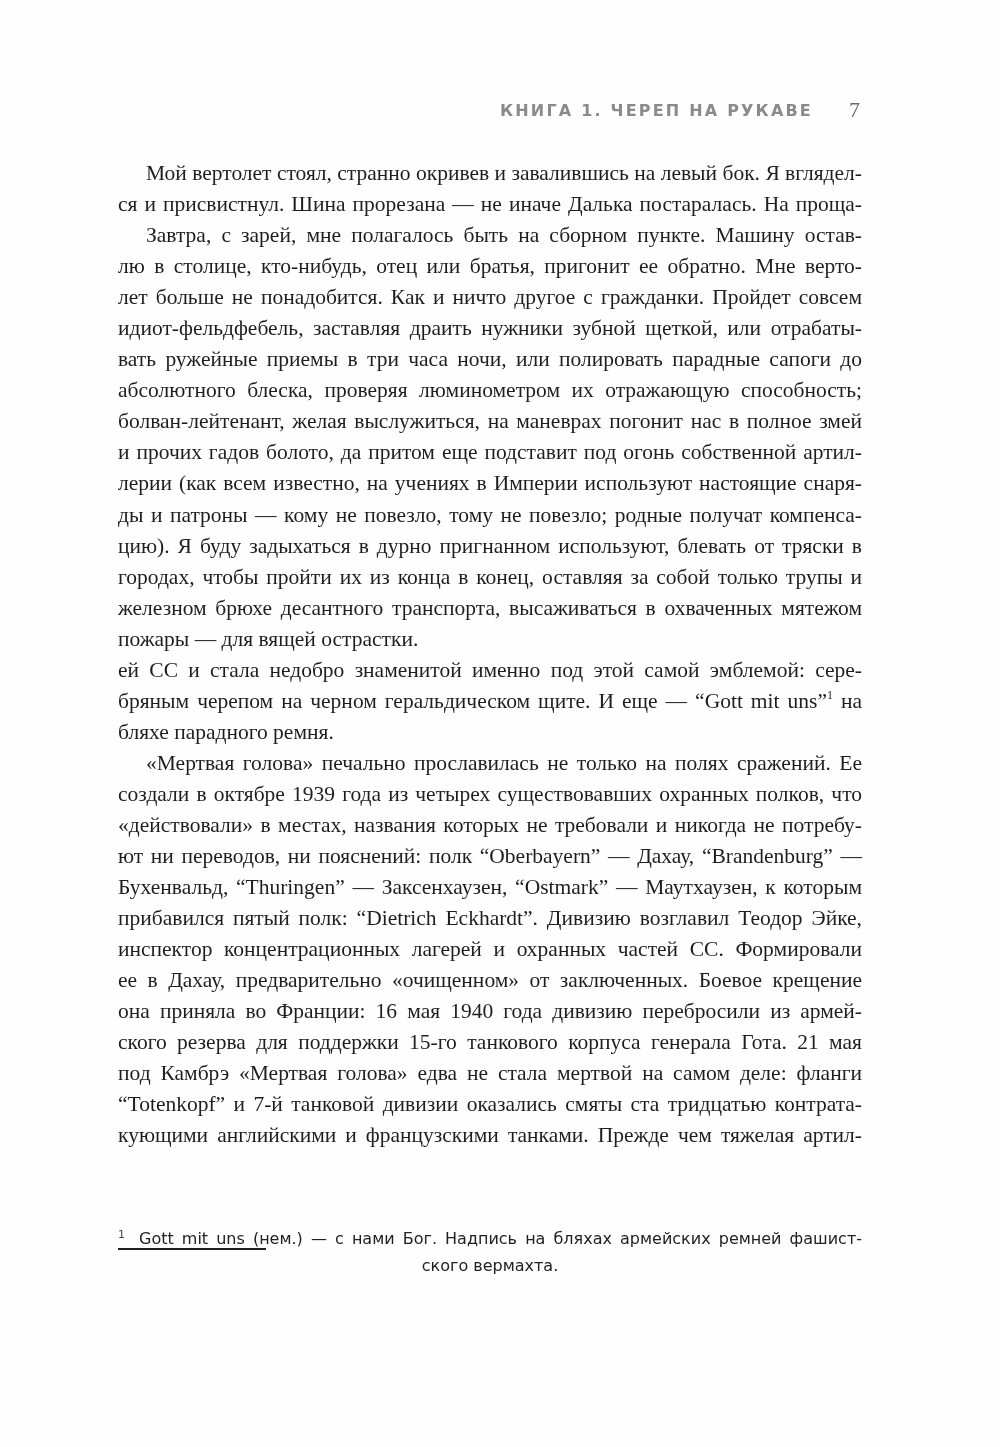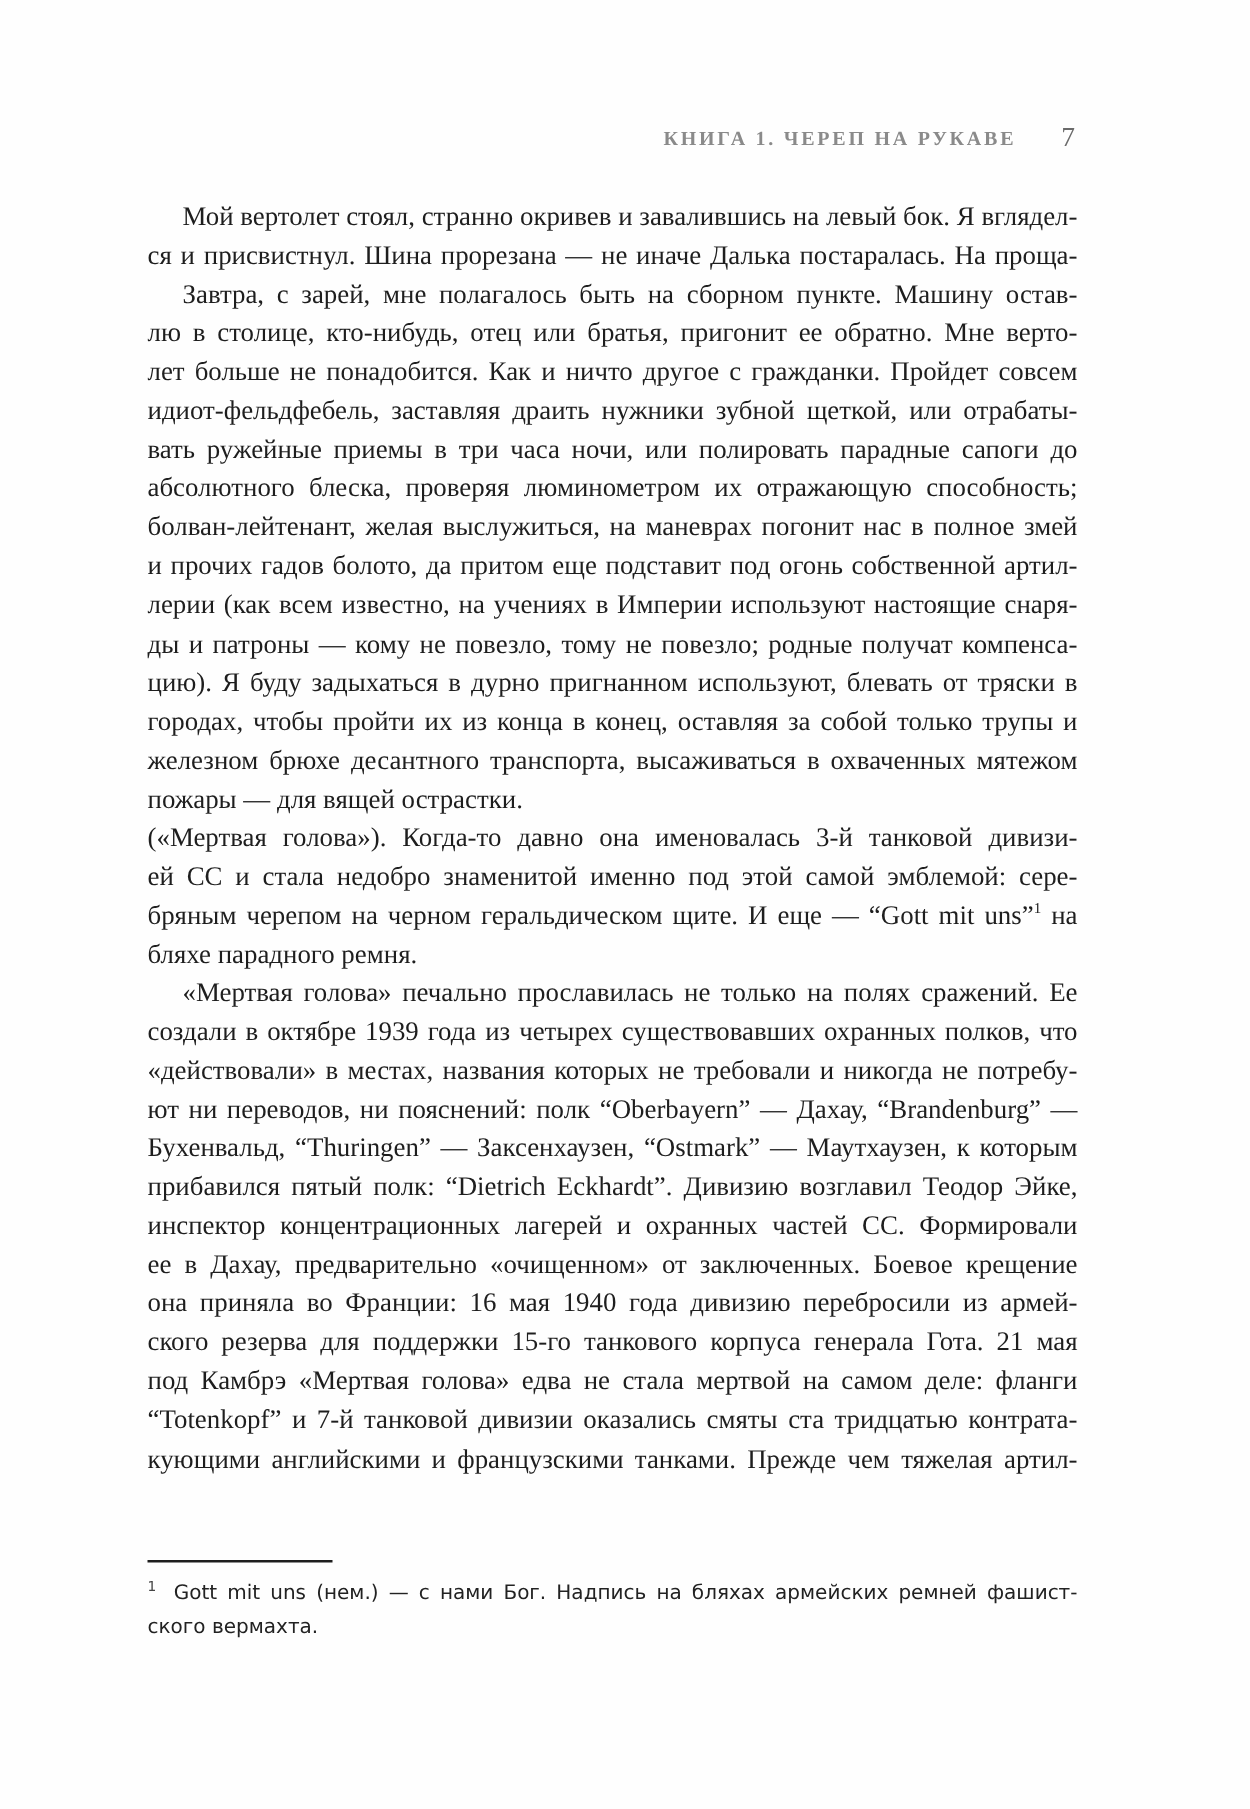--- a/index.html
+++ b/index.html
@@ -4,40 +4,40 @@
 <style>
   html, body { margin: 0; padding: 0; background: #ffffff; }
   body { width: 1000px; height: 1447px; position: relative; overflow: hidden; }
   .page { position: absolute; left: 0; top: 0; width: 1000px; height: 1447px; background: #fefefe; }
   .running-head {
     position: absolute; top: 96px; left: 460px; width: 400px;
     text-align: right; white-space: nowrap;
     font-family: "DejaVu Sans", sans-serif; font-weight: bold;
     font-size: 16px; letter-spacing: 2.2px; color: #8a8a8a;
   }
-  .running-head .title { margin-right: 36px; font-family: Liberation Serif, serif; }
+  .running-head .title { margin-right: 36px; }
   .running-head .pageno {
     font-family: "Liberation Serif", serif; font-weight: normal;
     font-size: 22px; letter-spacing: 0; color: #6a6a6a; position: relative; top: 1px;
   }
   .body-text {
     position: absolute; left: 118px; top: 158px; width: 744px;
     font-family: "Liberation Serif", serif; font-size: 21.5px; line-height: 31.05px;
     color: #1e1e1e;
   }
   .line { display: block; height: 31.05px; white-space: nowrap; text-align: justify; text-align-last: justify; }
   .line.last { text-align-last: left; }
   .line.indent { padding-left: 28px; }
   sup.fnref { font-size: 12px; vertical-align: 9px; line-height: 0; }
   .fn-rule { position: absolute; left: 118px; top: 1248px; width: 148px; height: 2px; background: #1e1e1e; }
   .footnote {
-    position: absolute; left: 118px; top: 1256px; width: 744px;
+    position: absolute; left: 118px; top: 1221px; width: 744px;
     font-family: "DejaVu Sans", sans-serif; font-size: 16px; line-height: 27px; color: #222;
   }
-  .footnote .fline { display: block; white-space: nowrap; }
+  .footnote .fline { display: block; white-space: nowrap; text-align: center; }
   .footnote .fline.j { text-align: justify; text-align-last: justify; }
   .footnote .fnum { font-size: 11px; vertical-align: 6px; margin-right: 14px; color: #444; }
 </style>
 </head>
 <body>
 
 <div class="page">
 
   <div class="running-head">
     <span class="title">КНИГА 1. ЧЕРЕП НА РУКАВЕ</span><span class="pageno">7</span>
@@ -53,21 +53,20 @@
     <span class="line">вать ружейные приемы в три часа ночи, или полировать парадные сапоги до</span>
     <span class="line">абсолютного блеска, проверяя люминометром их отражающую способность;</span>
     <span class="line">болван-лейтенант, желая выслужиться, на маневрах погонит нас в полное змей</span>
     <span class="line">и прочих гадов болото, да притом еще подставит под огонь собственной артил-</span>
     <span class="line">лерии (как всем известно, на учениях в Империи используют настоящие снаря-</span>
     <span class="line">ды и патроны — кому не повезло, тому не повезло; родные получат компенса-</span>
     <span class="line">цию). Я буду задыхаться в дурно пригнанном используют, блевать от тряски в</span>
     <span class="line">городах, чтобы пройти их из конца в конец, оставляя за собой только трупы и</span>
     <span class="line">железном брюхе десантного транспорта, высаживаться в охваченных мятежом</span>
     <span class="line last">пожары — для вящей острастки.</span>
-    <span class="line">(«Мертвая голова»). Когда-то давно она именовалась 3-й танковой дивизи-</span>
     <span class="line">ей СС и стала недобро знаменитой именно под этой самой эмблемой: сере-</span>
     <span class="line"><span>бряным черепом на черном геральдическом щите. И еще — “Gott mit uns”</span><sup class="fnref">1</sup> <span>на</span></span>
     <span class="line last">бляхе парадного ремня.</span>
     <span class="line indent">«Мертвая голова» печально прославилась не только на полях сражений. Ее</span>
     <span class="line">создали в октябре 1939 года из четырех существовавших охранных полков, что</span>
     <span class="line">«действовали» в местах, названия которых не требовали и никогда не потребу-</span>
     <span class="line">ют ни переводов, ни пояснений: полк “Oberbayern” — Дахау, “Brandenburg” —</span>
     <span class="line">Бухенвальд, “Thuringen” — Заксенхаузен, “Ostmark” — Маутхаузен, к которым</span>
     <span class="line">прибавился пятый полк: “Dietrich Eckhardt”. Дивизию возглавил Теодор Эйке,</span>
     <span class="line">инспектор концентрационных лагерей и охранных частей СС. Формировали</span>

